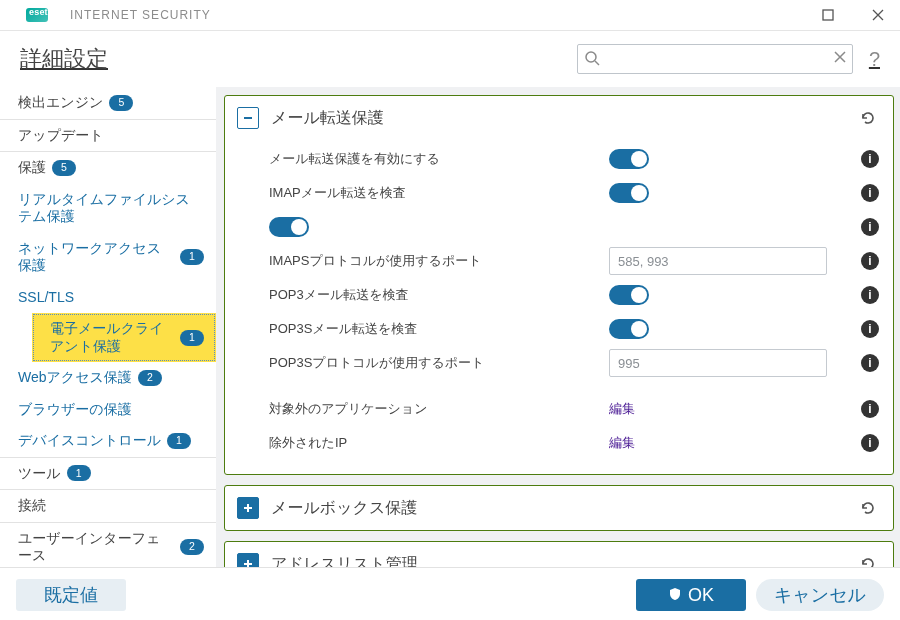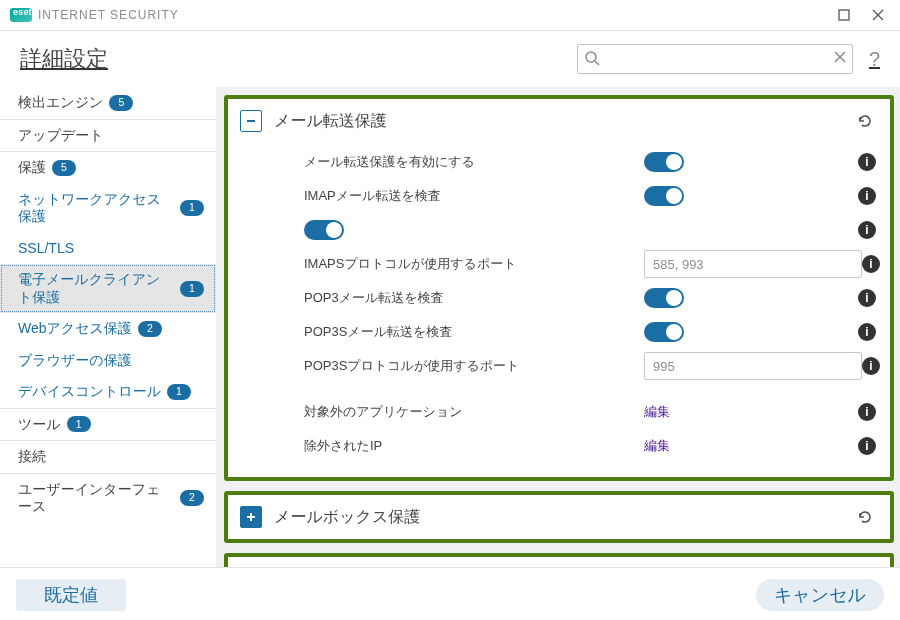--- a/index.html
+++ b/index.html
@@ -11,23 +11,23 @@
     font-size: 14px;
     background: #fff;
     color: #333;
     overflow: hidden;
   }
   
   .titlebar {
     height: 30px;
     display: flex;
     align-items: center;
-    padding: 0 8px 0 10px;
+    padding: 0 8px 0 26px;
     border-bottom: 1px solid #e5e5e5;
-    gap: 6px;
+    gap: 22px;
     text-align: right;
   }
   .app-logo {
     width: 22px; height: 14px;
     border-radius: 3px;
     background: linear-gradient(135deg,#00a99d,#43c1b8);
     position: relative;
     flex: 0 0 auto;
   }
   .app-logo::after {
@@ -89,34 +89,35 @@
   .nav-sep { border-top:1px solid #e2e2e2; margin:0 0; }
   .badge {
     background:#1a6ea3; color:#fff; font-size:10.5px;
     border-radius:8px; min-width:16px; height:16px;
     display:inline-flex; align-items:center; justify-content:center;
     padding:0 4px;
   }
   .nav-item.active {
     outline: 1px dotted #5a8fba;
     outline-offset:-2px;
-    background: #e5e5e5;
+    background: #fde047;
+    margin-left: 32px;
   }
 
   
   .content {
     flex:1;
     background:#f0f1f3;
     padding: 8px 6px 8px 8px;
     overflow-y:auto;
   }
   
   .panel {
     background:#fff;
-    border:4px solid #4d7c0f;
+    border:1px solid #4d7c0f;
     border-radius:3px;
     margin-bottom:10px;
   }
   .panel-header {
     display:flex; align-items:center;
     height:44px;
     padding:0 14px 0 12px;
     gap:12px;
   }
   .collapse-box {
@@ -126,21 +127,21 @@
     color:#1a6ea3;
   }
   .panel-title { font-size:16px; color:#444; flex:1; }
   .undo-icon svg { stroke:#555; fill:none; stroke-width:1.6; }
   .undo-icon { width:22px; height:22px; display:flex; align-items:center; justify-content:center; }
 
   .panel-body { padding: 2px 14px 14px 44px; }
   .setting-row {
     display:flex; align-items:center;
     min-height:34px;
-    font-size:13px; color:#444;margin-left:32px;
+    font-size:13px; color:#444;
   }
   .setting-row.spacer { min-height:12px; }
   .setting-label { flex:0 0 340px; }
   .setting-control { flex:0 0 210px; display:flex; align-items:center; }
   .setting-info { flex:1; display:flex; justify-content:flex-end; }
 
   
   .toggle {
     width:40px; height:20px; border-radius:10px;
     background:#1a6ea3; position:relative;
@@ -234,20 +235,23 @@
       <div class="nav-sep"></div>
       <div class="nav-group-title">
         <span>アップデート</span>
       </div>
       <div class="nav-sep"></div>
       <div class="nav-group-title">
         <span>保護</span>
         <span class="badge">5</span>
       </div>
       <div class="nav-item sub">
+        <span>リアルタイムファイルシステム保護</span>
+      </div>
+      <div class="nav-item sub">
         <span>ネットワークアクセス保護</span>
         <span class="badge">1</span>
       </div>
       <div class="nav-item sub">
         <span>SSL/TLS</span>
       </div>
       <div class="nav-item sub active">
         <span>電子メールクライアント保護</span>
         <span class="badge">1</span>
       </div>
@@ -412,16 +416,24 @@
       </div>
     </div>
 
 </div>
 
 <div class="footer">
   <button class="btn btn-default">
     <span>既定値</span>
   </button>
   <div class="footer-spacer"></div>
+  <button class="btn btn-primary">
+    <span class="shield-icon">
+      <svg width="14" height="14" viewBox="0 0 14 14">
+          <path d="M7 1 L12 3 V7 C12 10 9.5 12.5 7 13 C4.5 12.5 2 10 2 7 V3 Z"></path>
+        </svg>
+    </span>
+    <span>OK</span>
+  </button>
   <button class="btn btn-secondary">
     <span>キャンセル</span>
   </button>
 </div>
 
 </body></html>

